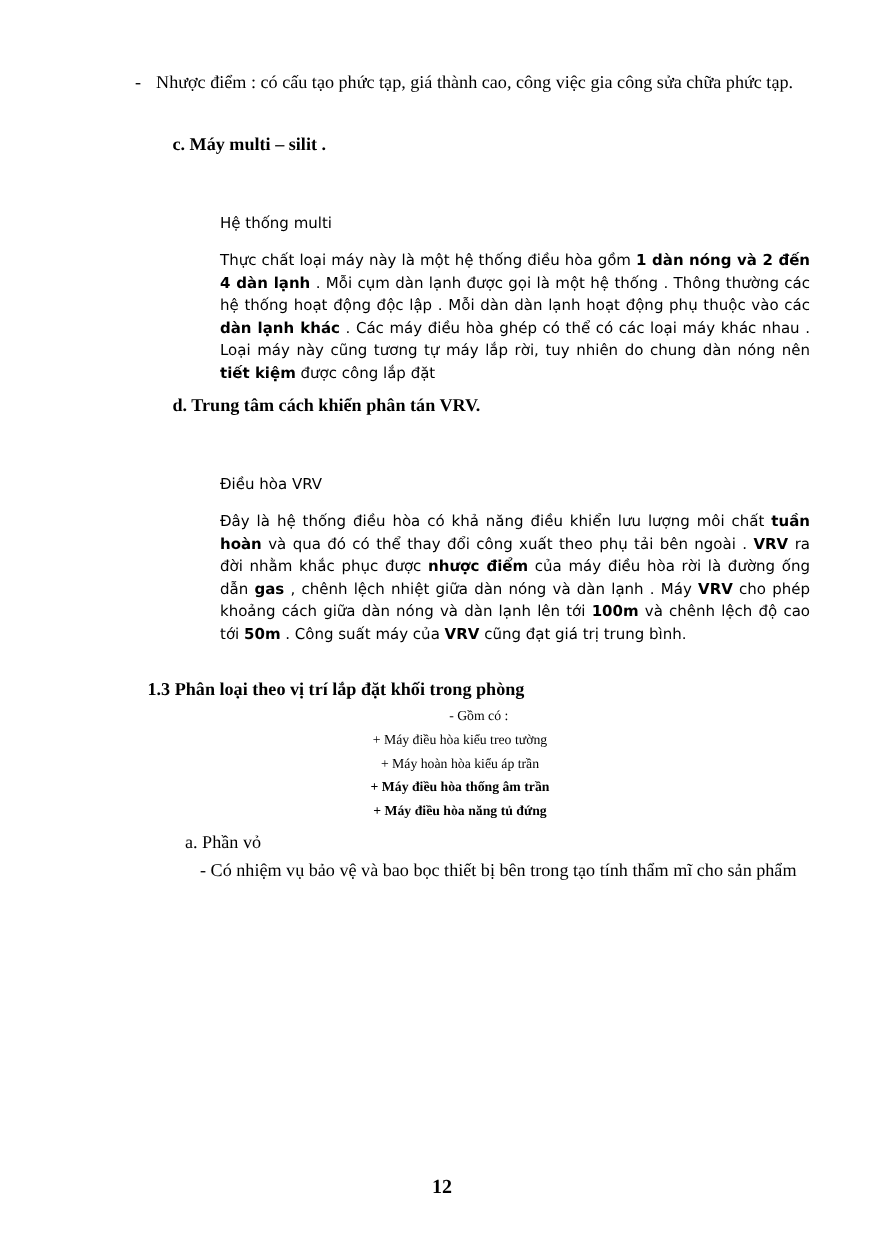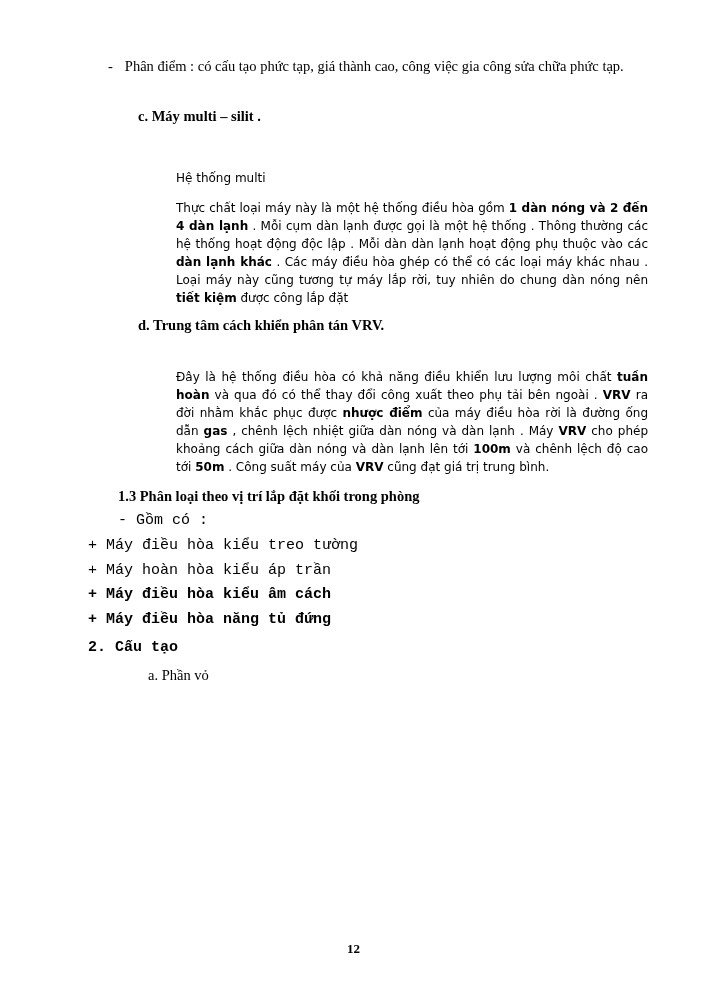--- a/index.html
+++ b/index.html
@@ -25,24 +25,25 @@
 
   
   .serif {
     font-family: "Liberation Serif", "DejaVu Serif", serif;
     font-size: 14.5px;
     line-height: 1.45;
     color: #000;
     text-align: justify;
   }
   .serif-c {
-    font-family: Liberation Mono, monospace;
-    font-size: 15px;
+    font-family: Liberation Serif, serif;
+    font-size: 11px;
     line-height: 1.45;
     color: #000;
+    text-align: center;
   }
   
   .sans {
     font-family: "DejaVu Sans", "Liberation Sans", sans-serif;
     font-size: 12px;
     line-height: 1.5;
     color: #000;
     text-align: justify;
   }
 
@@ -71,21 +72,21 @@
     margin-left: 88px;
     margin-top: 22px;
   }
   .para {
     margin-left: 88px;
     margin-top: 12px;
     width: 472px;
   }
   .heading-13 {
     margin-left: 30px;
-    margin-top: 0;
+    margin-top: 16px;
     font-weight: bold;
   }
   .li-center {
     margin-top: 3px;
   }
   .heading-2 {
     margin-top: 6px;
     font-weight: bold;
   }
   .gom-line {
@@ -106,64 +107,65 @@
   .spacer-sm { height: 10px; }
   .spacer-md { height: 20px; }
 
   .page-number {
     position: absolute;
     left: 0;
     right: 0;
     top: 941px;
     text-align: center;
     font-family: "Liberation Serif", "DejaVu Serif", serif;
-    font-size: 13px;
+    font-size: 16px;
     font-weight: bold;
     color: #000;
   }
 </style>
 </head>
 <body>
 
 <div class="page">
   <div class="content">
 
     <div class="serif dash-item">
       <span class="marker">-</span>
-      <span class="body">Phân điểm : có cấu tạo phức tạp, giá thành cao, công việc gia công sửa chữa phức tạp.</span>
+      <span class="body">Nhược điểm : có cấu tạo phức tạp, giá thành cao, công việc gia công sửa chữa phức tạp.</span>
     </div>
 
     <div class="serif heading-c">c. Máy multi – silit .</div>
 
     <div class="spacer-md"></div>
 
     <div class="sans sub-label">Hệ thống multi</div>
 
     <div class="sans para"><span>Thực chất loại máy này là một hệ thống điều hòa gồm </span><span class="bold">1 dàn nóng và 2 đến 4 dàn lạnh</span><span> . Mỗi cụm dàn lạnh được gọi là một hệ thống . Thông thường các hệ thống hoạt động độc lập . Mỗi dàn dàn lạnh hoạt động phụ thuộc vào các </span><span class="bold">dàn lạnh khác</span><span> . Các máy điều hòa ghép có thể có các loại máy khác nhau . Loại máy này cũng tương tự máy lắp rời, tuy nhiên do chung dàn nóng nên </span><span class="bold">tiết kiệm</span><span> được công lắp đặt</span></div>
 
     <div class="serif heading-d">d. Trung tâm cách khiển phân tán VRV.</div>
 
     <div class="spacer-md"></div>
 
+    <div class="sans sub-label">Điều hòa VRV</div>
 
     <div class="sans para"><span>Đây là hệ thống điều hòa có khả năng điều khiển lưu lượng môi chất </span><span class="bold">tuần hoàn</span><span> và qua đó có thể thay đổi công xuất theo phụ tải bên ngoài . </span><span class="bold">VRV</span><span> ra đời nhằm khắc phục được </span><span class="bold">nhược điểm</span><span> của máy điều hòa rời là đường ống dẫn </span><span class="bold">gas</span><span> , chênh lệch nhiệt giữa dàn nóng và dàn lạnh . Máy </span><span class="bold">VRV</span><span> cho phép khoảng cách giữa dàn nóng và dàn lạnh lên tới </span><span class="bold">100m</span><span> và chênh lệch độ cao tới </span><span class="bold">50m</span><span> . Công suất máy của </span><span class="bold">VRV</span><span> cũng đạt giá trị trung bình.</span></div>
 
     <div class="spacer-sm"></div>
 
     <div class="serif heading-13">1.3 Phân loại theo vị trí lắp đặt khối trong phòng</div>
 
     <div class="serif-c li-center" style="margin-left:30px;">-    Gồm có :</div>
 
     <div class="serif-c li-center">+ Máy điều hòa kiểu treo tường</div>
     <div class="serif-c li-center">+ Máy hoàn hòa kiểu áp trần</div>
-    <div class="serif-c li-center bold">+ Máy điều hòa kiểu âm cách</div>
+    <div class="serif-c li-center bold">+ Máy điều hòa thống âm trần</div>
     <div class="serif-c li-center bold">+ Máy điều hòa năng tủ đứng</div>
 
-    <div class="serif-c heading-2">2. Cấu tạo</div>
 
 
     <div class="serif heading-a">a. Phần vỏ</div>
 
+    <div class="serif a-body">- Có nhiệm vụ bảo vệ và bao bọc thiết bị bên trong tạo tính thẩm mĩ cho sản phẩm</div>
 
   </div>
 
   <div class="page-number">12</div>
 </div>
 
 </body></html>

